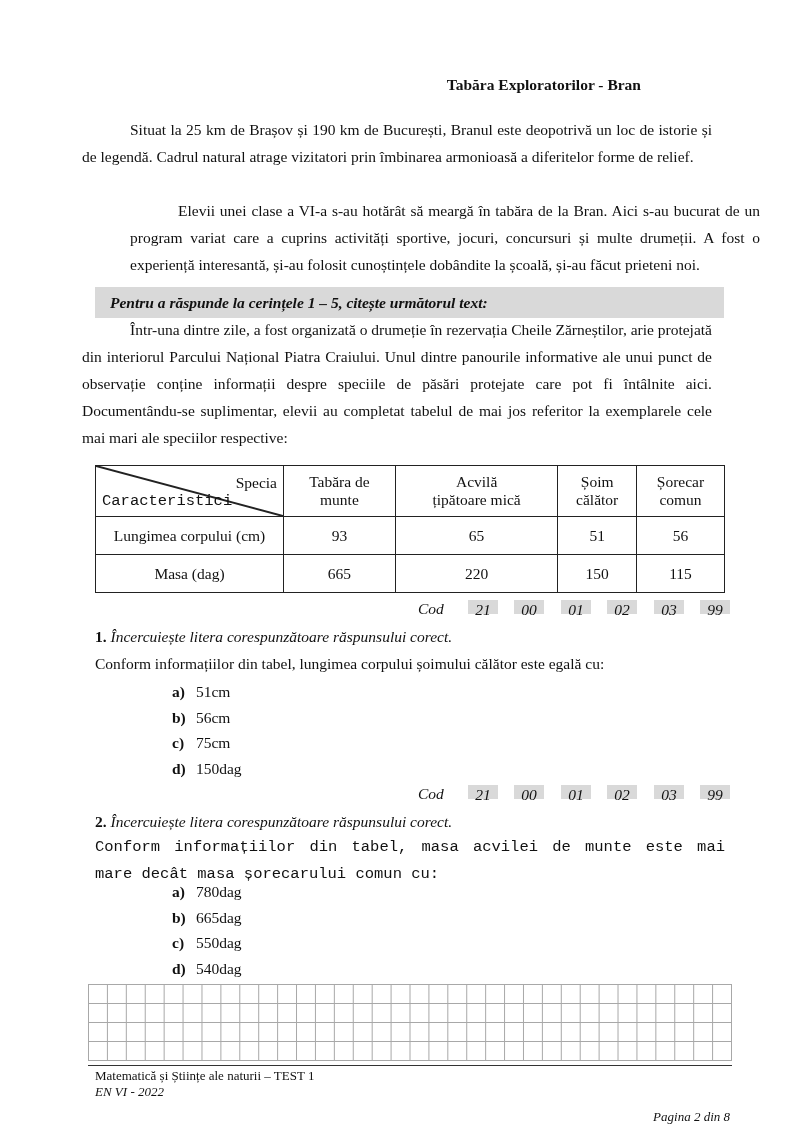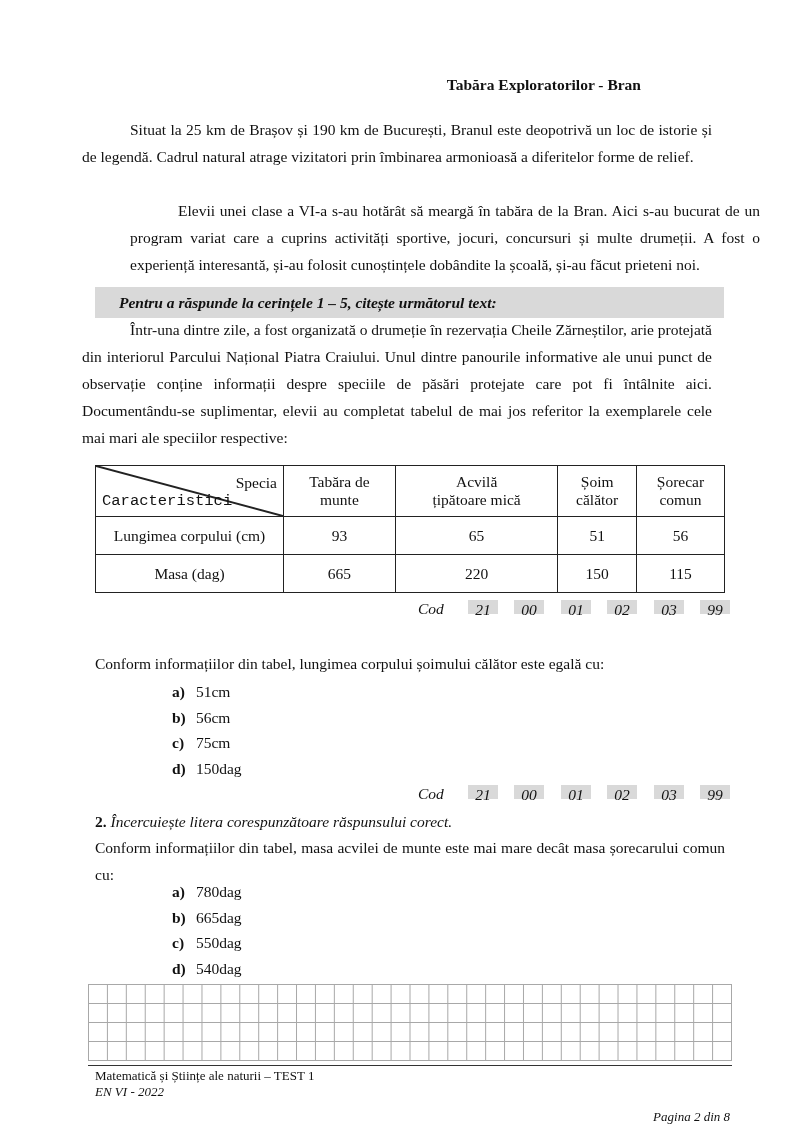--- a/index.html
+++ b/index.html
@@ -8,21 +8,21 @@
   .page { position: absolute; left: 0; top: 0; width: 800px; height: 1131px; }
   .title { position: absolute; top: 76px; left: 0; width: 641px; text-align: right;
            font-weight: bold; font-size: 15.5px; }
   .para { position: absolute; left: 82px; width: 630px; font-size: 15.5px; line-height: 27px;
           text-align: justify; margin: 0; }
   .para .indent { display: inline-block; width: 48px; }
   #p1 { top: 116px; }
   #p2 { top: 197px; margin-left: 48px; }
   .banner { position: absolute; left: 95px; top: 287px; width: 629px; height: 31px;
             background: #d9d9d9; font-weight: bold; font-style: italic; font-size: 15.5px;
-            line-height: 31px; padding-left: 24px; box-sizing: border-box; }
+            line-height: 31px; padding-left: 15px; box-sizing: border-box; }
   #p3 { top: 316px; }
   table.data { position: absolute; left: 95px; top: 465px; width: 630px; border-collapse: collapse;
                font-size: 15.5px; }
   table.data td { border: 1.5px solid #222; text-align: center; vertical-align: middle; padding: 0; }
   table.data tr.hdr td { height: 50px; line-height: 18px; }
   table.data tr.row td { height: 37px; }
   td.diag { position: relative; width: 187px; }
   td.diag svg { position: absolute; left: 0; top: 0; width: 100%; height: 100%; }
   td.diag .spec { position: absolute; right: 6px; top: 8px; }
   td.diag .car { position: absolute; left: 6px; bottom: 6px; font-family: Liberation Mono, monospace; }
@@ -94,20 +94,23 @@
   <div class="codrow" style="top:599px;">
     <span class="lbl">Cod</span>
     <span class="box" style="left:58px;">21</span>
     <span class="box" style="left:104px;">00</span>
     <span class="box" style="left:151px;">01</span>
     <span class="box" style="left:197px;">02</span>
     <span class="box" style="left:244px;">03</span>
     <span class="box" style="left:290px;">99</span>
   </div>
 
+  <div class="qhead" style="top:628px;">
+    <b>1.</b> <i>Încercuiește litera corespunzătoare răspunsului corect.</i>
+  </div>
   <p class="qtext" style="top:650px;">Conform informațiilor din tabel, lungimea corpului șoimului călător este egală cu:</p>
   <div class="opts" style="top:679px;">
     <div class="opt"><b>a)</b> <span>51cm</span></div>
     <div class="opt"><b>b)</b> <span>56cm</span></div>
     <div class="opt"><b>c)</b> <span>75cm</span></div>
     <div class="opt"><b>d)</b> <span>150dag</span></div>
   </div>
 
   <div class="codrow" style="top:784px;">
     <span class="lbl">Cod</span>
@@ -115,21 +118,21 @@
     <span class="box" style="left:104px;">00</span>
     <span class="box" style="left:151px;">01</span>
     <span class="box" style="left:197px;">02</span>
     <span class="box" style="left:244px;">03</span>
     <span class="box" style="left:290px;">99</span>
   </div>
 
   <div class="qhead" style="top:813px;">
     <b>2.</b> <i>Încercuiește litera corespunzătoare răspunsului corect.</i>
   </div>
-  <p class="qtext" style="top:834px;">Conform informațiilor din tabel, masa acvilei de munte este mai mare decât masa șorecarului comun cu:</p>
+  <p class="qtext" style="top:834px;font-family:Liberation Mono, monospace;">Conform informațiilor din tabel, masa acvilei de munte este mai mare decât masa șorecarului comun cu:</p>
   <div class="opts" style="top:879px;">
     <div class="opt"><b>a)</b> <span>780dag</span></div>
     <div class="opt"><b>b)</b> <span>665dag</span></div>
     <div class="opt"><b>c)</b> <span>550dag</span></div>
     <div class="opt"><b>d)</b> <span>540dag</span></div>
   </div>
 
   <svg class="grid" id="scratch-grid" viewBox="0 0 644 77">
       <line x1="0.5" x2="0.5" y1="0" y2="77" stroke="#a8a8a8" stroke-width="1"></line>
       <line x1="19.41176470588235" x2="19.41176470588235" y1="0" y2="77" stroke="#a8a8a8" stroke-width="1"></line>

